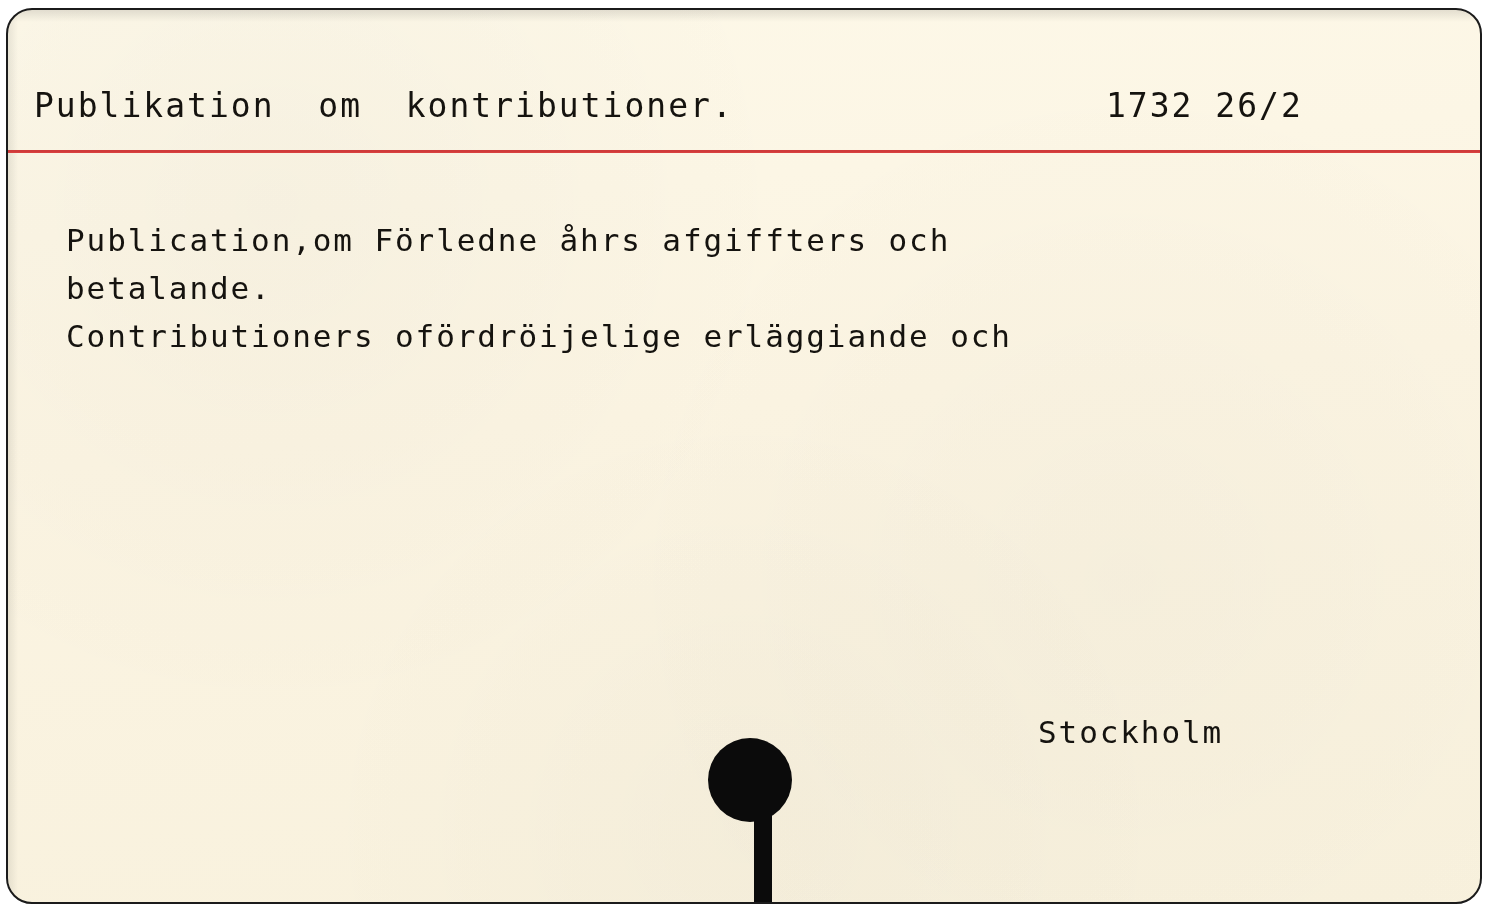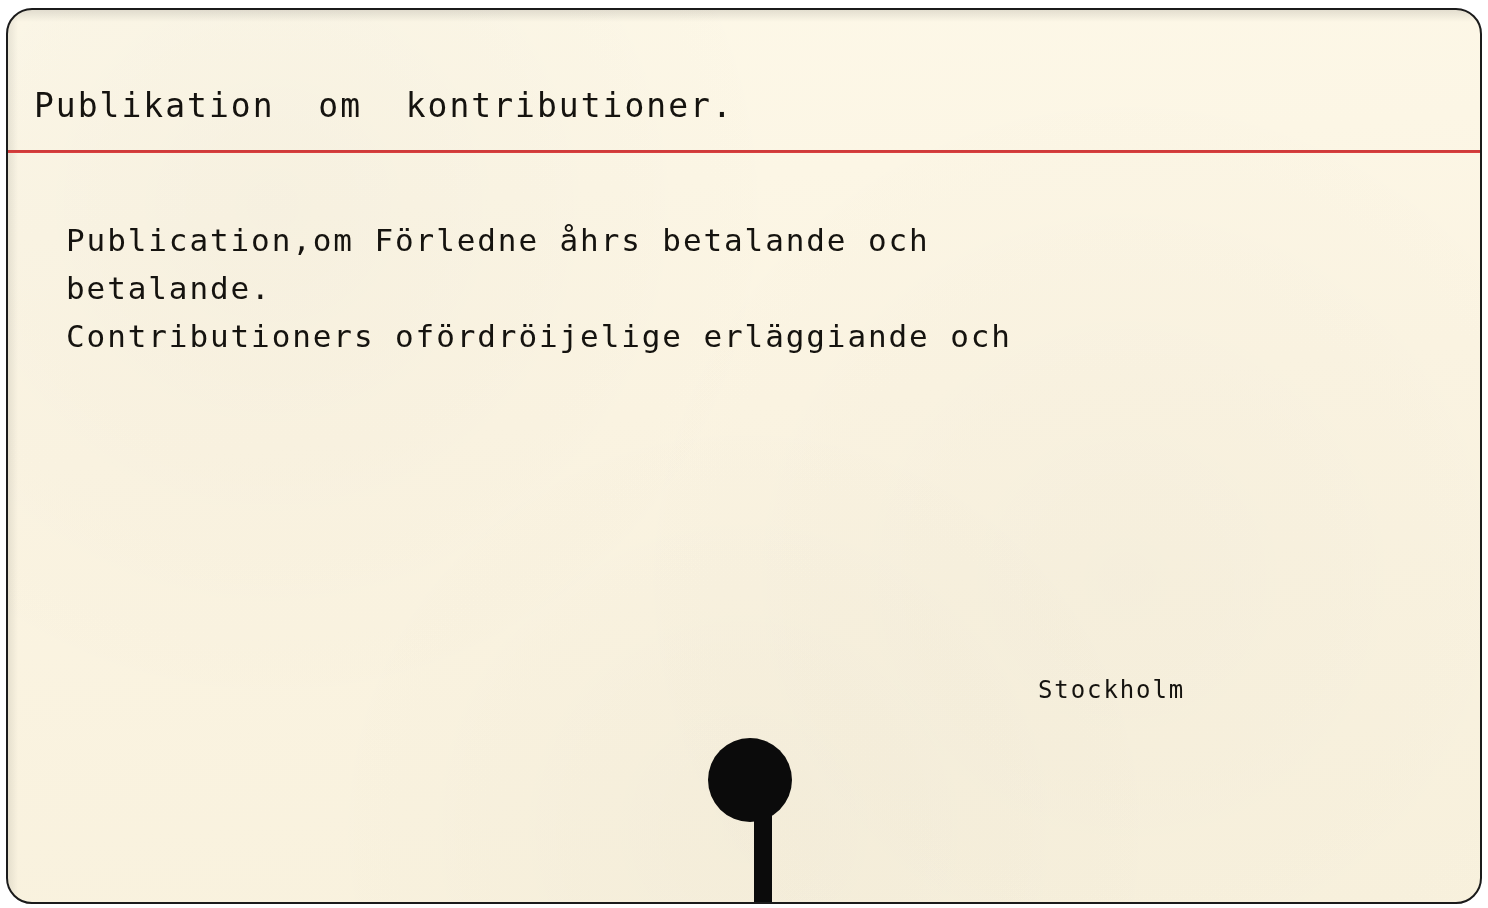--- a/index.html
+++ b/index.html
@@ -99,25 +99,26 @@
     color: #15130f;
     white-space: pre;
   }
 
   .imprint-block {
     position: absolute;
     left: 1030px;
     top: 656px;
   }
   .imprint-line {
-    font-size: 24px;
+    font-size: 31px;
     letter-spacing: 1.9px;
     line-height: 48px;
     color: #15130f;
     white-space: pre;
+    margin-top: 42px;
   }
 
   
   .rod-head {
     position: absolute;
     left: 700px;
     top: 728px;
     width: 84px;
     height: 84px;
     background: #0b0b0b;
@@ -149,28 +150,29 @@
 </head>
 <body>
 
 <div id="card">
 
   <div class="edge-shadow-top"></div>
   <div class="edge-shadow-left"></div>
 
   <div class="headline-row">
     <div class="title-text">Publikation  om  kontributioner.</div>
+    <div class="date-text">1732 26/2</div>
   </div>
 
   <div class="rule">
     <div class="rule-inner"></div>
   </div>
 
   <div class="body-block">
-    <div class="body-line">Publication,om Förledne åhrs betalande och</div>
+    <div class="body-line">Publication,om Förledne åhrs afgiffters och</div>
     <div class="body-line">betalande.</div>
     <div class="body-line">Contributioners ofördröijelige erläggiande och</div>
   </div>
 
   <div class="imprint-block">
     <div class="imprint-line">Stockholm</div>
   </div>
 
   <div class="rod-head"></div>
   <div class="rod-shaft"></div>

